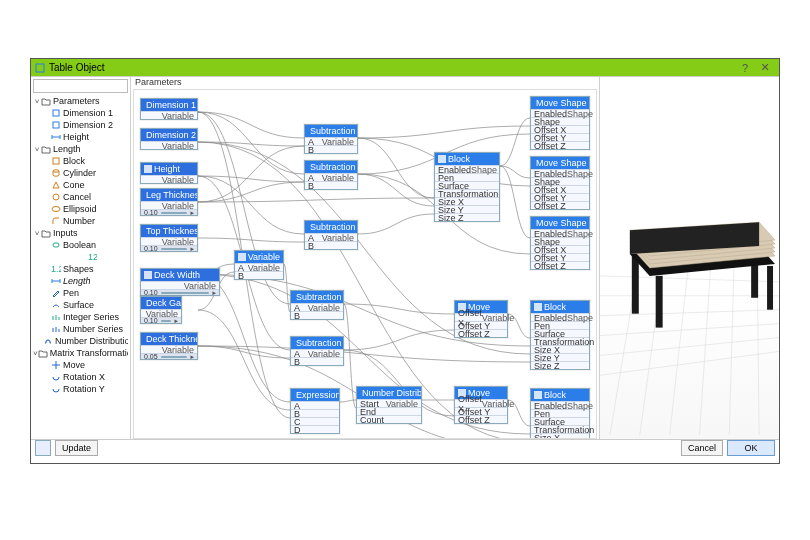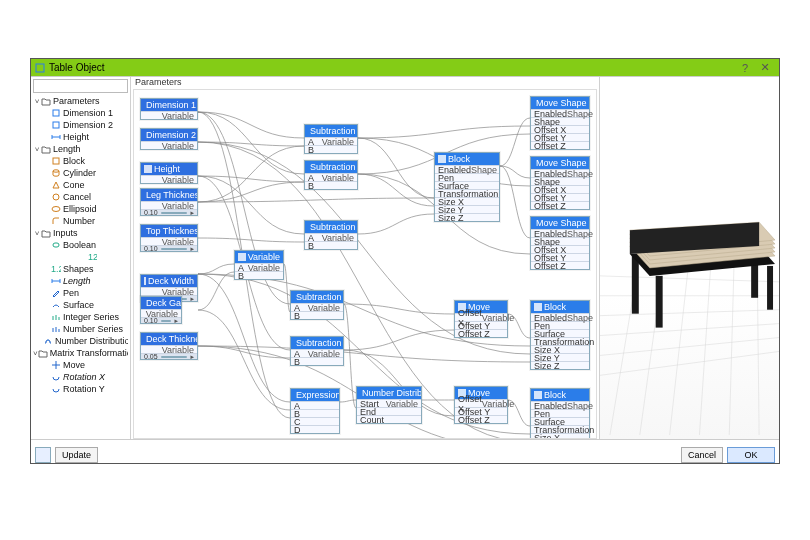--- a/index.html
+++ b/index.html
@@ -34,21 +34,21 @@
 .node-row .rv { color: #555; }
 .slider { height: 6px; background: #dde4f0; display: flex; align-items: center; padding: 0 3px; border-top: 1px solid #cdd6e4; }
 .slider .sv { font-size: 7px; color: #333; }
 .slider .track { flex: 1; height: 2px; background: #8ab; margin: 0 3px; border-radius: 1px; }
 .slider .arrow { font-size: 7px; color: #555; }
 .wires { position: absolute; inset: 0; pointer-events: none; }
 .wires path { stroke: #888; stroke-width: 0.7; fill: none; }
 .rightcol { width: 180px; border-left: 1px solid #d0d0d0; position: relative; }
 .preview { position: absolute; inset: 0; background: linear-gradient(#fff 60%, #f7f7f7); }
 .grid { position: absolute; inset: 0; }
-.footer { height: 24px; display: flex; align-items: flex-end; border-top: 1px solid #ccc; padding: 0 4px; gap: 4px; }
+.footer { height: 24px; display: flex; align-items: flex-start; border-top: 1px solid #ccc; padding: 0 4px; gap: 4px; }
 .footer .sq { width: 16px; height: 16px; border: 1px solid #8ab; background: #e7efff; }
 .footer .btn { height: 16px; border: 1px solid #aaa; padding: 0 6px; display: flex; align-items: center; background: #f4f4f4; font-size: 9px; }
 .footer .spacer { flex: 1; }
 .footer .btn.primary { background: #dbe9ff; border-color: #6a9cd8; min-width: 48px; justify-content: center; }
 .footer .btn.cancel { min-width: 40px; justify-content: center; }
 .col0 .node-title { background:#2e6fe0; }
 </style>
 </head>
 <body>
 
@@ -270,21 +270,21 @@
           </div>
           <div class="tree-row" style="padding-left: 10px;">
             <span class="caret"></span>
             <span class="ticon">
               <svg width="10" height="10">
                 <path d="M5 1v8M1 5h8" stroke="#26c"></path>
               </svg>
             </span>
             <span class="tlabel">Move</span>
           </div>
-          <div class="tree-row" style="padding-left: 10px; font-style: italic;">
+          <div class="tree-row" style="padding-left: 10px;">
             <span class="caret"></span>
             <span class="ticon">
               <svg width="10" height="10">
                 <path d="M2 5a3 3 0 106 0" fill="none" stroke="#26c"></path>
               </svg>
             </span>
             <span class="tlabel">Rotation X</span>
           </div>
           <div class="tree-row" style="padding-left: 10px;">
             <span class="caret"></span>
@@ -398,21 +398,21 @@
             <div class="node-row">
               <span class="rl"></span>
               <span class="rv">Variable</span>
             </div>
             <div class="slider">
               <span class="sv">0.10</span>
               <span class="track"></span>
               <span class="arrow">▸</span>
             </div>
           </div>
-          <div class="node col0" style="left: 6px; top: 184px; width: 58px;">
+          <div class="node col0" style="left: 6px; top: 178px; width: 80px;">
             <div class="node-title">
               <span class="ni"></span>
               <span>Deck Width</span>
             </div>
             <div class="node-row">
               <span class="rl"></span>
               <span class="rv">Variable</span>
             </div>
             <div class="slider">
               <span class="sv">0.10</span>

